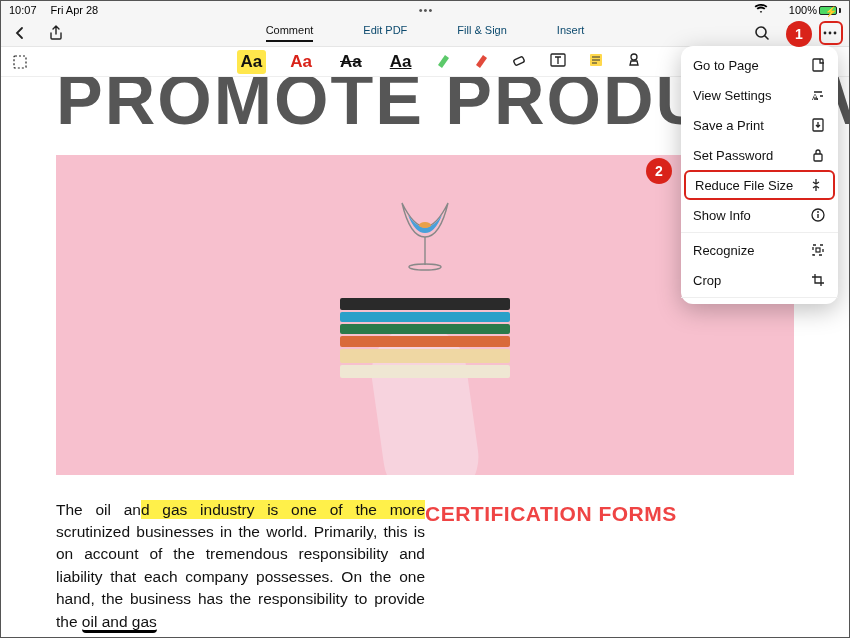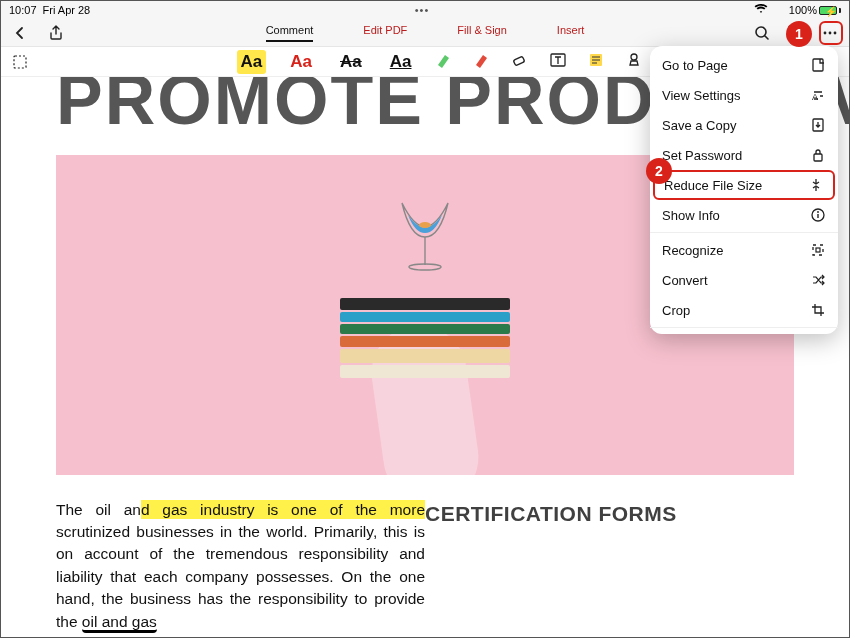--- a/index.html
+++ b/index.html
@@ -1,33 +1,33 @@
 <!DOCTYPE html>
 <html><head>
 <meta charset="utf-8">
 <style>
   * { box-sizing: border-box; margin: 0; padding: 0; }
   html, body { width: 850px; height: 638px; font-family: -apple-system, "Helvetica Neue", Arial, sans-serif; background:#fff; overflow:hidden;}
   body { border:1px solid #555; }
 
   
   .status-bar { display:flex; align-items:center; height:18px; padding:0 8px; font-size:11px; font-weight:500; background:#f6f6f6;}
-  .status-left { display:flex; gap:6px; align-items:center; }
+  .status-left { display:flex; gap:14px; align-items:center; }
   .status-center { flex:1; text-align:center; color:#555; letter-spacing:1px;}
   .status-right { display:flex; gap:21px; align-items:center; }
   .battery { display:inline-flex; align-items:center; gap:2px;}
   .battery-body { width:18px; height:9px; border:1px solid #222; border-radius:2px; position:relative; background:#4cd964;}
   .battery-tip { width:2px; height:5px; background:#222; border-radius:0 1px 1px 0;}
   .bolt { position:absolute; left:5px; top:-1px; font-size:10px; color:#000;}
 
   
   .top-toolbar { display:flex; align-items:center; height:28px; background:#f6f6f6; padding:0 10px; border-bottom:1px solid #e6e6e6;}
   .tb-left { display:flex; gap:18px; align-items:center; width:160px;}
   .tb-center { flex:1; display:flex; justify-content:center; gap:50px; font-size:11px;}
-  .tb-center .tab { color:#b91c1c; cursor:pointer; padding-bottom:4px;}
+  .tb-center .tab { color:#0c4a6e; cursor:pointer; padding-bottom:4px;}
   .tb-center .tab.active { color:#111; border-bottom:2px solid #111; font-weight:500;}
   .tb-right { display:flex; gap:16px; align-items:center; justify-content:flex-end; width:160px; position:relative;}
   .icon-btn { width:18px; height:18px; display:flex; align-items:center; justify-content:center; color:#222; cursor:pointer;}
 
   
   .anno-bar { display:flex; align-items:center; height:30px; background:#fff; padding:0 10px; border-bottom:1px solid #eee;}
   .anno-left { width:30px;}
   .anno-center { flex:1; display:flex; justify-content:center; gap:20px; align-items:center;}
   .aa { font-size:17px; font-weight:600; padding:2px 4px; border-radius:3px;}
   .aa.hl { background:#ffe74c; color:#111;}
@@ -39,26 +39,26 @@
   
   .doc { position:absolute; left:1px; right:1px; top:77px; bottom:1px; overflow:hidden; background:#fff;}
   .headline { font-family: Arial, sans-serif; font-weight:800; font-size:70px; letter-spacing:2px; color:#565656; padding-left:55px; line-height:0.85; margin-top:-6px; white-space:nowrap;}
   .hero { margin:24px 55px 0 55px; height:320px; background:#f7c0ce; position:relative; overflow:hidden;}
   .books { position:absolute; left:50%; transform:translateX(-50%); bottom:95px; width:170px;}
   .book { height:10px; border-radius:2px; margin-bottom:2px;}
   .glass { position:absolute; left:50%; transform:translateX(-50%); bottom:200px;}
   .arm { position:absolute; left:50%; transform:translateX(-50%) rotate(-8deg); bottom:-30px; width:95px; height:180px; background:#f7d3de; border-radius:50px 50px 50px 50px;}
   .columns { display:flex; margin:24px 55px 0 55px;}
   .col { flex:1; font-size:15.5px; line-height:1.45; color:#111; text-align:justify;}
-  .col h3 { font-family: Arial Black, Arial; font-weight:900; color:#404040; font-size:21px; letter-spacing:0.5px; margin-bottom:10px;}
+  .col h3 { font-family: Arial Black, Arial; font-weight:900; color:#ef4444; font-size:21px; letter-spacing:0.5px; margin-bottom:10px;}
   .hlspan { background:#fff04a; padding:1px 0;}
   .scribble { border-bottom:3px solid #000; border-radius:4px;}
 
   
-  .menu { position:absolute; top:46px; right:12px; width:188px; background:#fff; border-radius:12px; box-shadow:0 6px 24px rgba(0,0,0,0.25); padding:4px 0; z-index:50;}
+  .menu { position:absolute; top:46px; right:12px; width:157px; background:#fff; border-radius:12px; box-shadow:0 6px 24px rgba(0,0,0,0.25); padding:4px 0; z-index:50;}
   .menu-item { display:flex; align-items:center; justify-content:space-between; padding:7px 12px; font-size:13px; color:#111; cursor:pointer;}
   .menu-sep { height:1px; background:#eee; margin:2px 0;}
   .menu-item.highlight { border:2.5px solid #d9231a; border-radius:6px; margin:0 3px; padding:5px 9px;}
   .mi-icon { width:16px; height:16px; color:#222;}
 
   
   .badge { position:absolute; width:26px; height:26px; border-radius:50%; background:#d9231a; color:#fff; display:flex; align-items:center; justify-content:center; font-weight:700; font-size:14px; z-index:60;}
   .more-outline { position:absolute; width:24px; height:24px; border:2.5px solid #d9231a; border-radius:6px; right:7px; top:21px; z-index:55;}
 </style>
 </head>
@@ -206,21 +206,21 @@
         </svg></span>
     </div>
     <div class="menu-item">
       <span>View Settings</span>
       <span class="mi-icon"><svg width="16" height="16" viewBox="0 0 16 16">
           <path d="M4 12h4M4 5h8M10 9h3" stroke="#222" stroke-width="1.4"></path>
           <text x="2" y="13" font-size="9" fill="#222">A</text>
         </svg></span>
     </div>
     <div class="menu-item">
-      <span>Save a Copy</span>
+      <span>Save a Print</span>
       <span class="mi-icon"><svg width="16" height="16" viewBox="0 0 16 16">
           <rect x="3" y="2" width="10" height="12" rx="1" stroke="#222" stroke-width="1.3" fill="none"></rect>
           <path d="M8 5v5M6 8l2 2 2-2" stroke="#222" stroke-width="1.3" fill="none"></path>
         </svg></span>
     </div>
     <div class="menu-item">
       <span>Set Password</span>
       <span class="mi-icon"><svg width="16" height="16" viewBox="0 0 16 16">
           <rect x="4" y="7" width="8" height="7" rx="1" stroke="#222" stroke-width="1.3" fill="none"></rect>
           <path d="M6 7V5a2 2 0 014 0v2" stroke="#222" stroke-width="1.3" fill="none"></path>
@@ -242,26 +242,20 @@
     </div>
     <div class="menu-sep"></div>
     <div class="menu-item">
       <span>Recognize</span>
       <span class="mi-icon"><svg width="16" height="16" viewBox="0 0 16 16">
           <rect x="3" y="3" width="10" height="10" stroke="#222" stroke-width="1.3" fill="none" stroke-dasharray="3 4"></rect>
           <rect x="6" y="6" width="4" height="4" stroke="#222" stroke-width="1.2" fill="none"></rect>
         </svg></span>
     </div>
     <div class="menu-item">
-      <span>Convert</span>
-      <span class="mi-icon"><svg width="16" height="16" viewBox="0 0 16 16">
-          <path d="M3 5h3l5 6h3M3 11h3l5-6h3M12 3l2 2-2 2M12 9l2 2-2 2" stroke="#222" stroke-width="1.2" fill="none"></path>
-        </svg></span>
-    </div>
-    <div class="menu-item">
       <span>Crop</span>
       <span class="mi-icon"><svg width="16" height="16" viewBox="0 0 16 16">
           <path d="M5 2v9h9M2 5h9v9" stroke="#222" stroke-width="1.3" fill="none"></path>
         </svg></span>
     </div>
     <div class="menu-sep"></div>
   </div>
 
 <div class="more-outline"></div>
 <div class="badge" style="top:21px; right:38px;">1</div>

